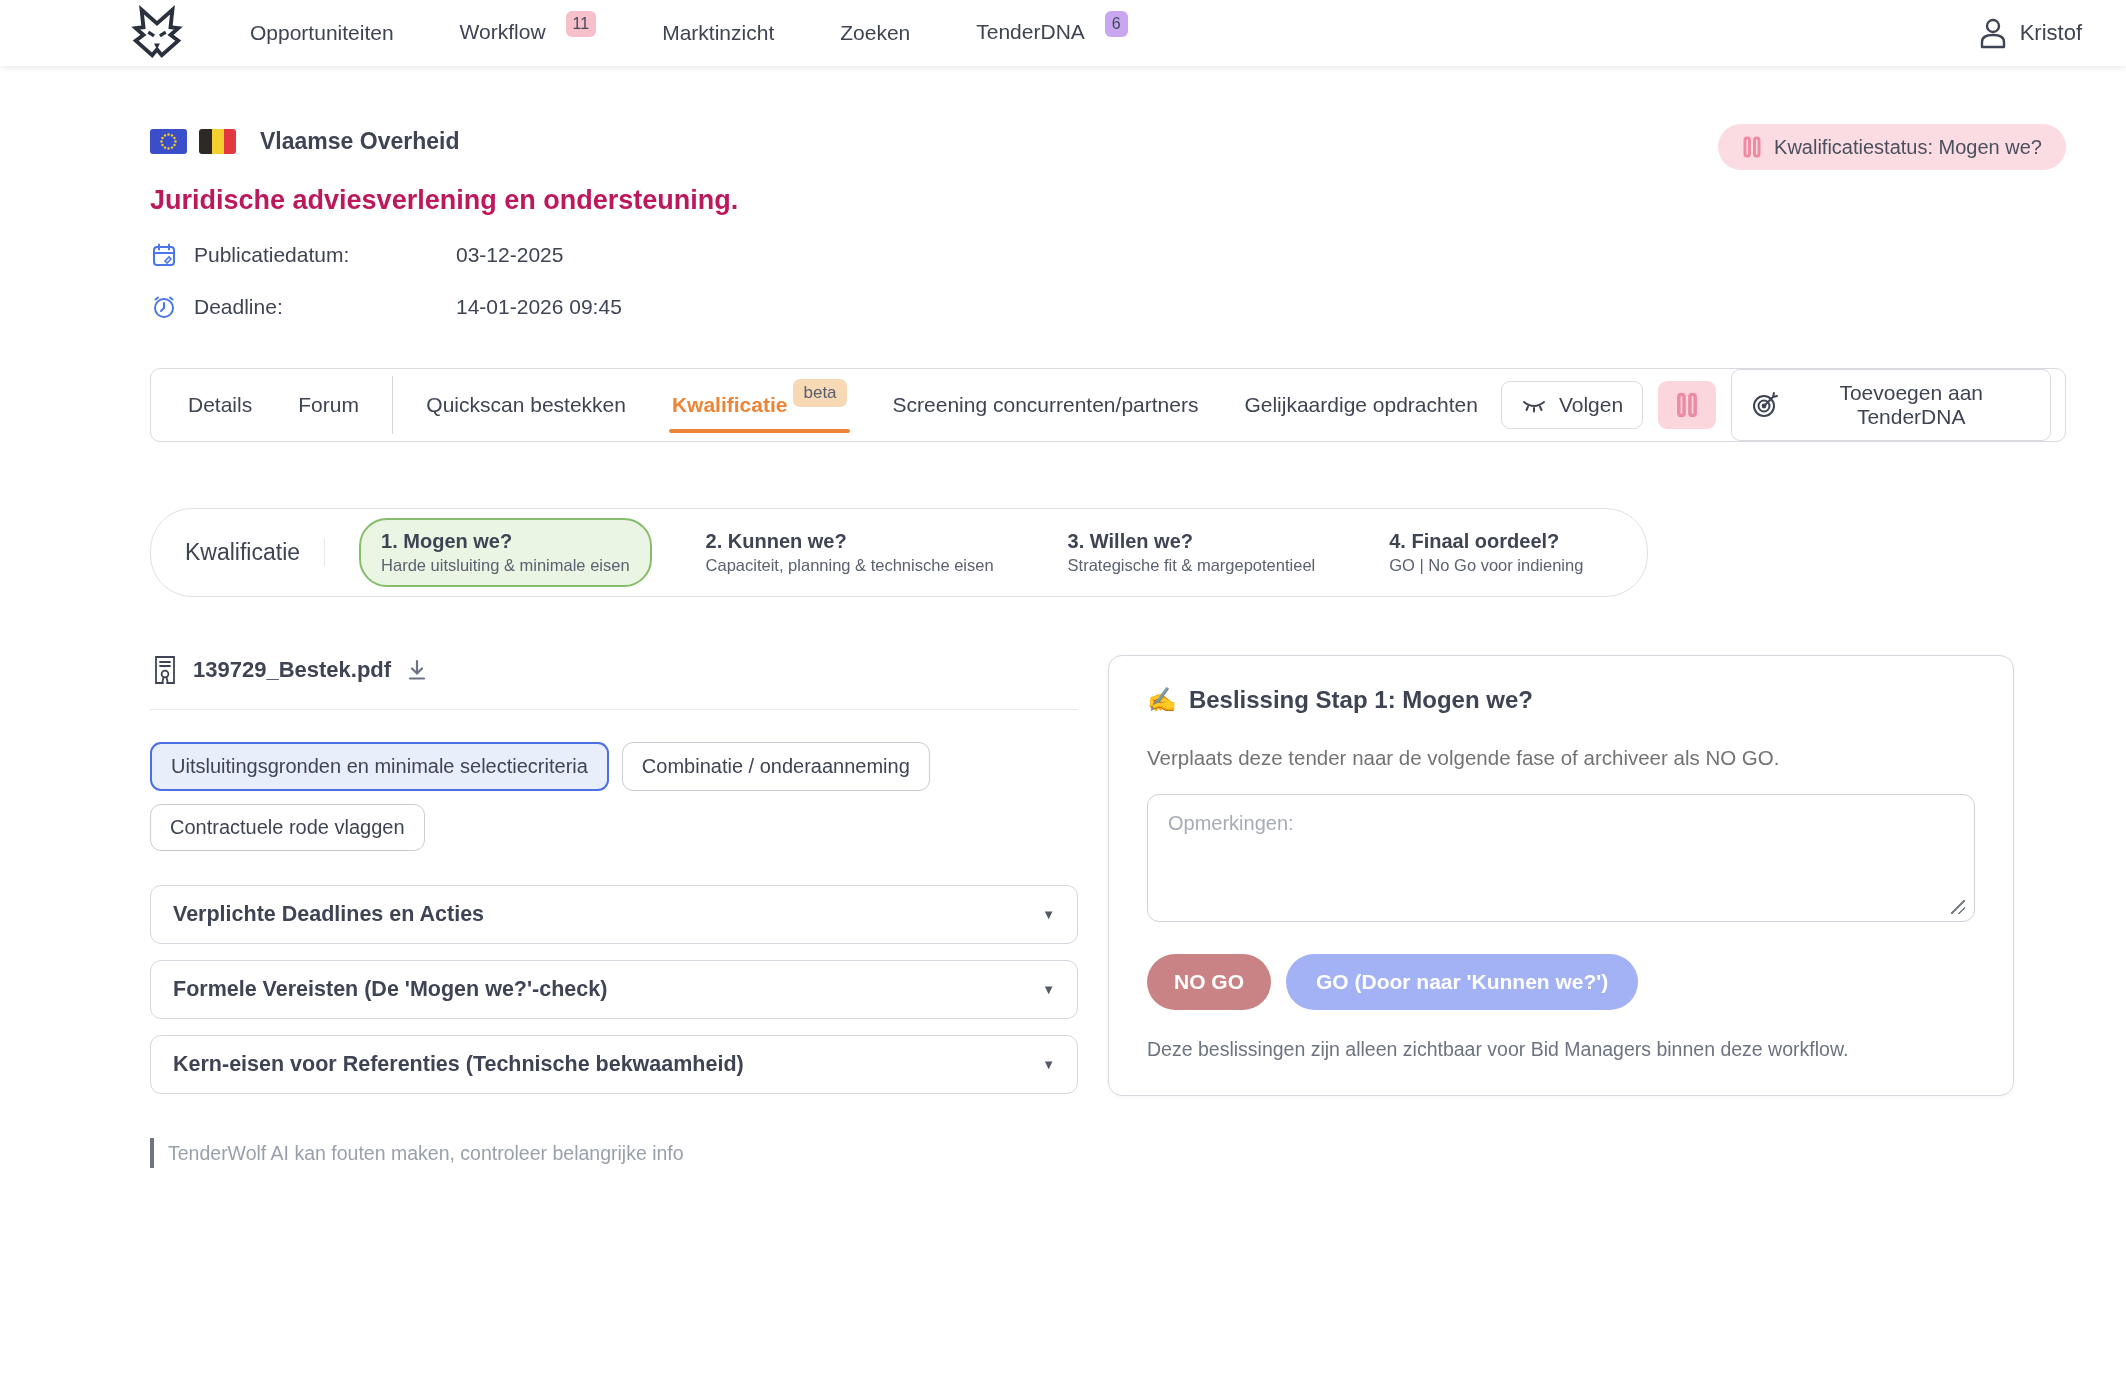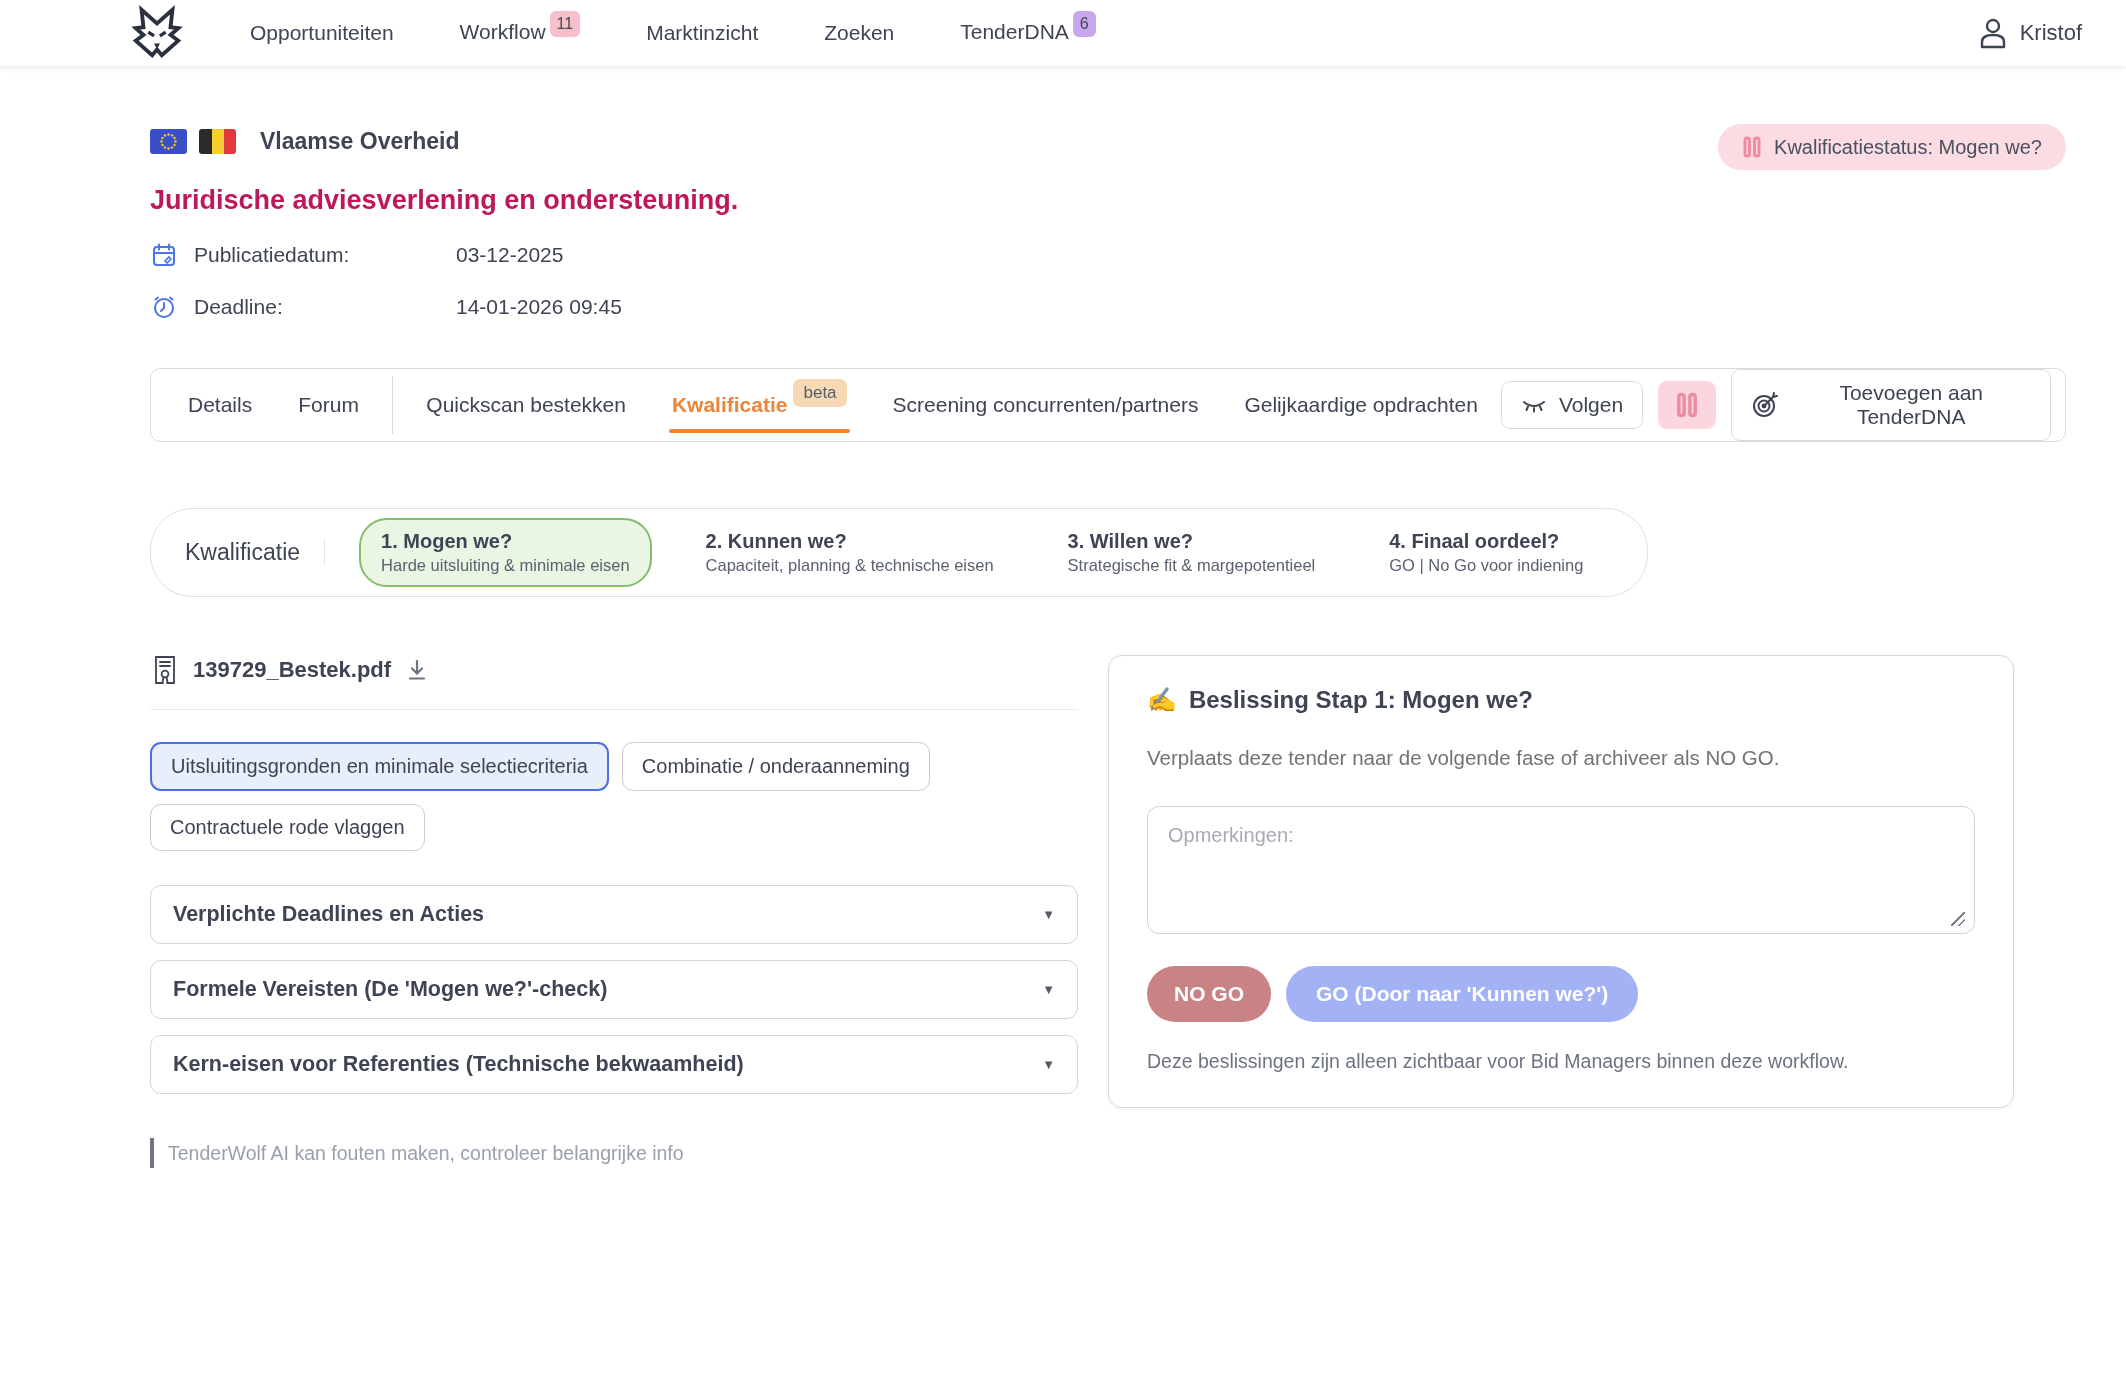--- a/index.html
+++ b/index.html
@@ -3,21 +3,21 @@
 <meta charset="utf-8">
 <style>
   * { margin:0; padding:0; box-sizing:border-box; }
   html,body { width:2126px; height:1390px; background:#ffffff; font-family:"Liberation Sans", sans-serif; color:#3f4454; overflow:hidden; }
 
   
   .topbar { height:66px; display:flex; align-items:center; padding:0 44px 0 128px; background:#fff; box-shadow:0 2px 6px rgba(40,45,60,.10); position:relative; z-index:5; }
   .logo { width:64px; height:60px; display:flex; align-items:center; }
   .nav { display:flex; align-items:center; margin-left:58px; gap:66px; }
   .nav-item { font-size:21px; color:#3f4454; cursor:pointer; position:relative; white-space:nowrap; }
-  .nav-badge { display:inline-block; font-size:16px; line-height:1; padding:5px 7px; border-radius:6px; color:#44485a; position:relative; top:-10px; margin-left:4px;text-align:center; }
+  .nav-badge { display:inline-block; font-size:16px; line-height:1; padding:5px 7px; border-radius:6px; color:#44485a; position:relative; top:-10px; margin-left:20px;text-align:center; }
   .nav-badge.pink { background:#f6bfca; }
   .nav-badge.purple { background:#c9a6f0; }
   .user { margin-left:auto; display:flex; align-items:center; gap:12px; cursor:pointer; }
   .user-name { font-size:22px; color:#3f4454; }
 
   
   .page { padding:0 60px 0 150px; position:relative; }
 
   .tender-header { position:relative; margin-top:62px; }
   .flags-row { display:flex; align-items:center; gap:12px; }
@@ -70,21 +70,21 @@
   .caret { font-size:13px; color:#555b66; }
 
   .disclaimer { margin-top:44px; display:flex; align-items:center; gap:14px; }
   .disclaimer-bar { width:4px; height:30px; background:#6f7480; }
   .disclaimer-text { font-size:19.5px; color:#9aa0ab; }
 
   
   .decision-card { border:1.5px solid #d4d7dd; border-radius:14px; padding:30px 38px 34px 38px; box-shadow:0 1px 4px rgba(40,45,60,.06); }
   .decision-title { display:flex; align-items:center; gap:12px; font-size:24px; font-weight:bold; color:#3f4454; }
   .decision-sub { margin-top:32px; font-size:20.5px; color:#737373; }
-  .comment-box { position:relative; margin-top:36px; }
+  .comment-box { position:relative; margin-top:24px; }
   .comment-box textarea { width:100%; height:128px; border:1.5px solid #cfd2d8; border-radius:12px; padding:17px 20px; font-size:20px; font-family:inherit; color:#3f4454; resize:none; outline:none; }
   .comment-box textarea::placeholder { color:#a7abb5; }
   .resize-grip { position:absolute; right:10px; bottom:12px; width:14px; height:14px; background:
       linear-gradient(135deg, transparent 0 46%, #7a7f8a 46% 54%, transparent 54% 72%, #7a7f8a 72% 80%, transparent 80%);
       pointer-events:none; }
   .decision-buttons { margin-top:28px; display:flex; align-items:center; gap:15px; }
   .btn-nogo { background:#c98385; color:#fff; font-size:21px; font-weight:bold; border:none; border-radius:28px; padding:16px 27px; cursor:pointer; font-family:inherit; }
   .btn-go { background:#a3b2f4; color:#fff; font-size:21px; font-weight:bold; border:none; border-radius:28px; padding:16px 30px; cursor:pointer; font-family:inherit; }
   .decision-note { margin-top:28px; font-size:19.5px; color:#6d7380; }
 

